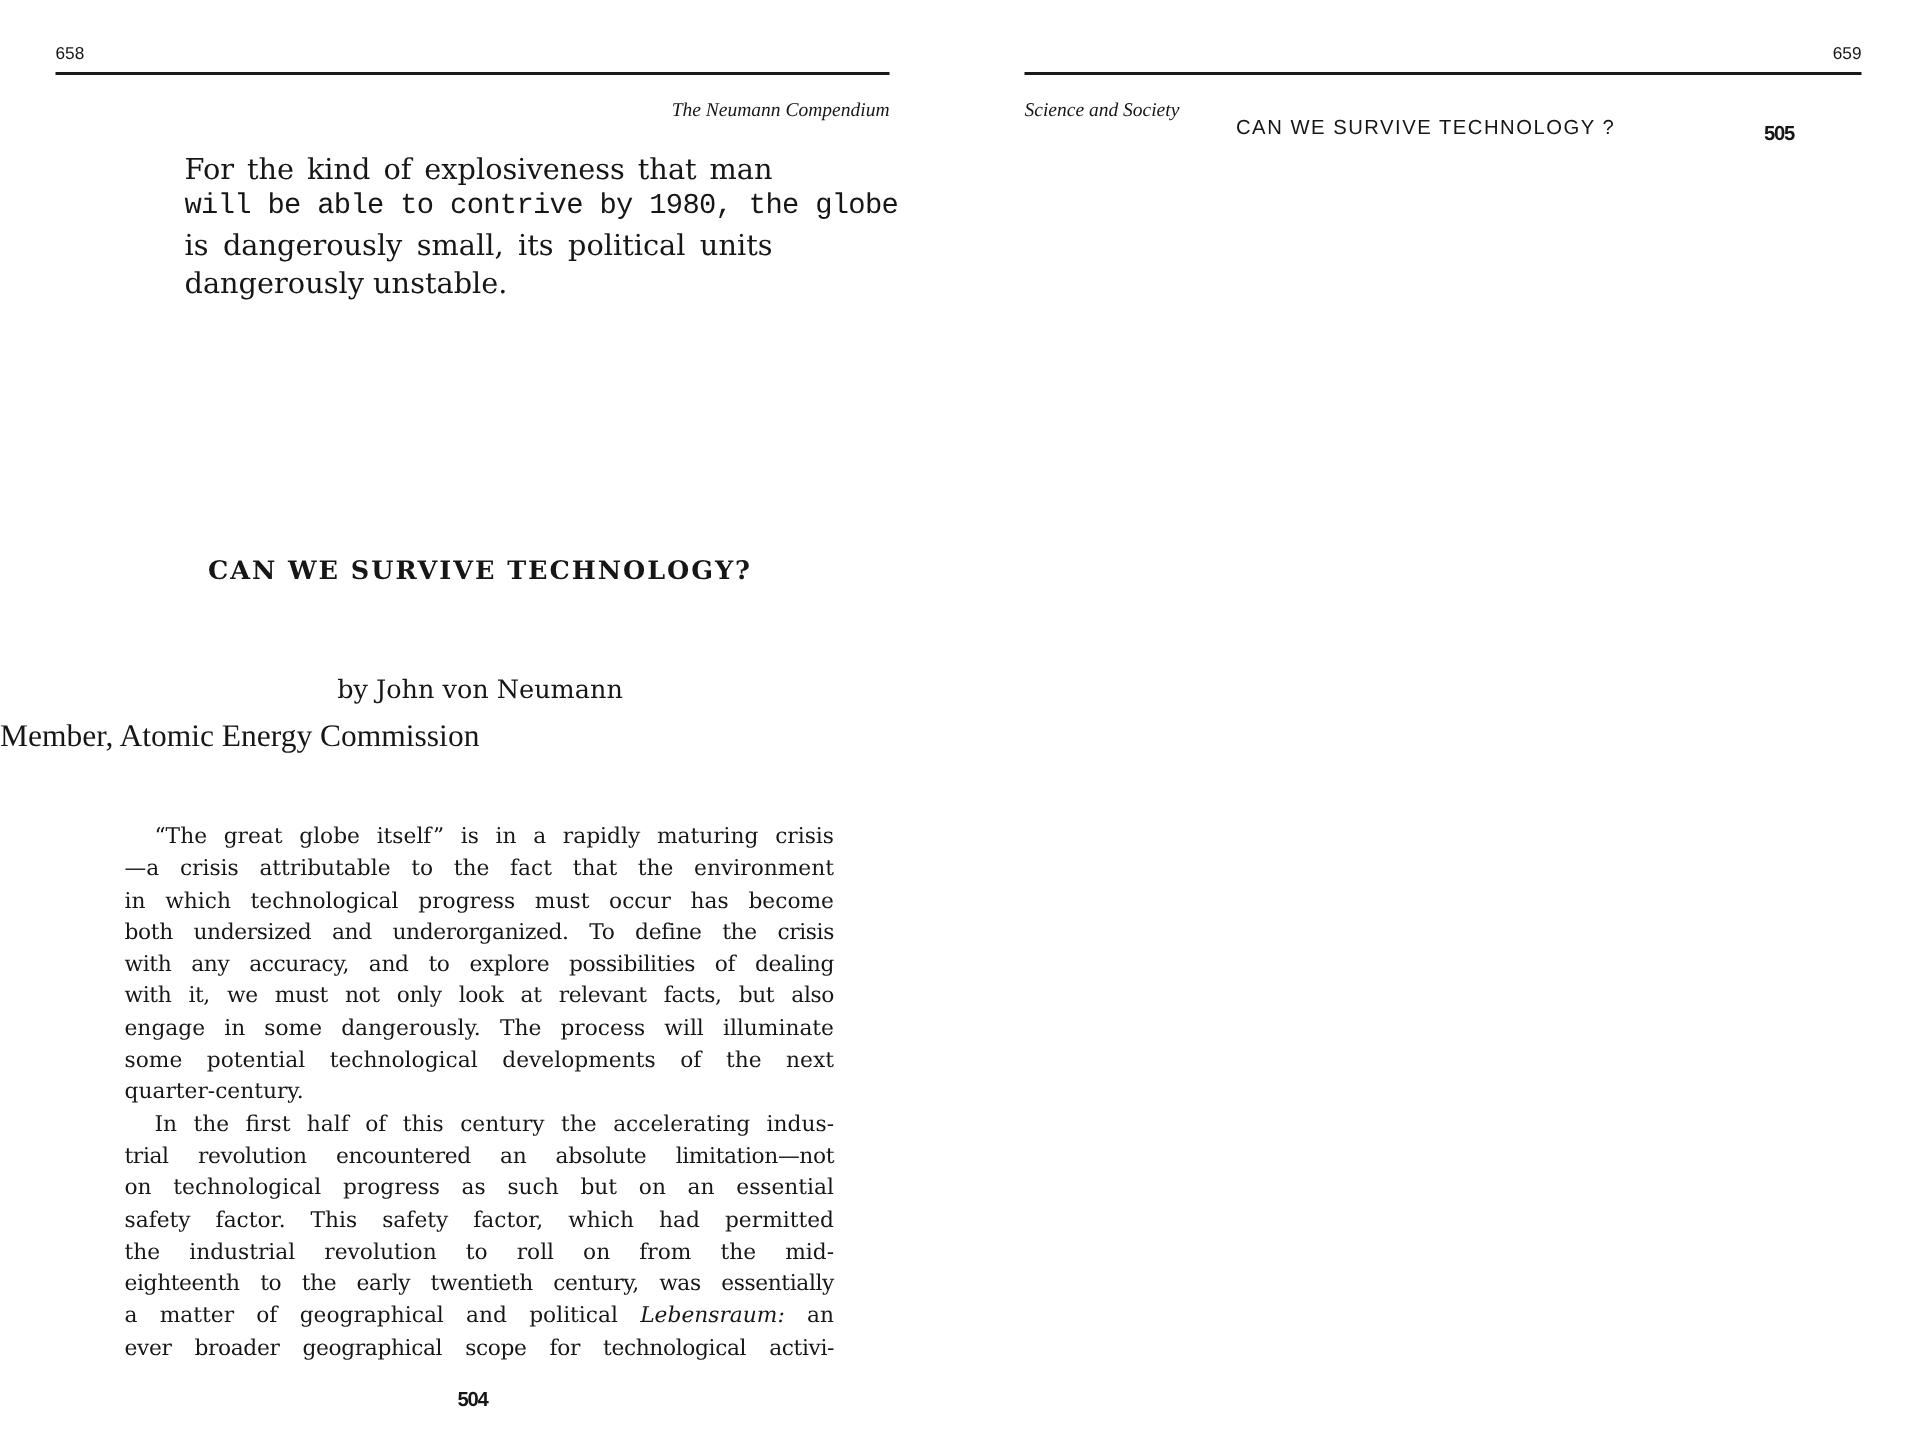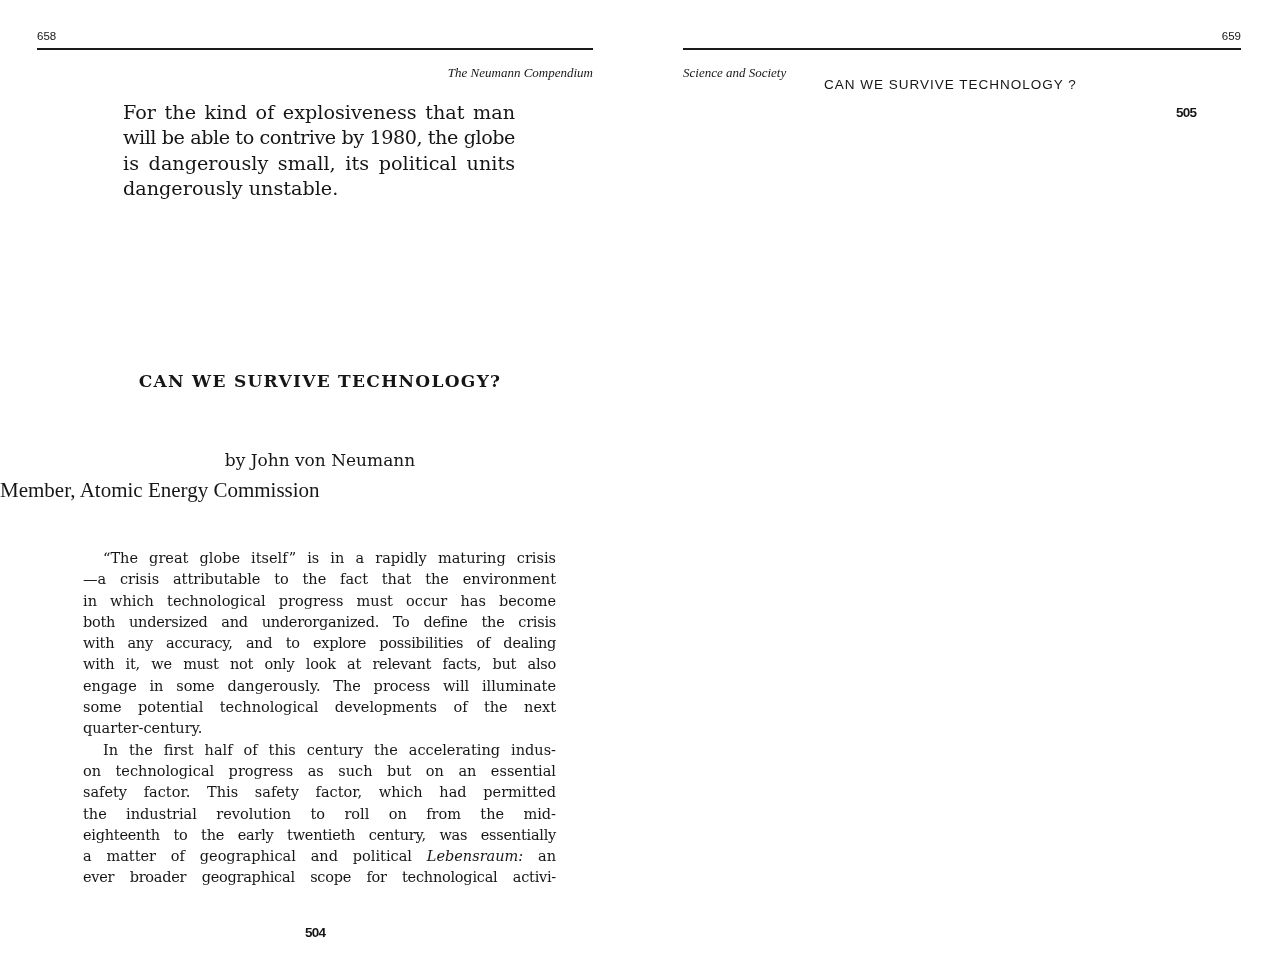--- a/index.html
+++ b/index.html
@@ -29,57 +29,58 @@
     .body-col { position: absolute; font-family: "DejaVu Serif", serif; font-size: 14.5px; line-height: 21.3px; }
     #left-body { left: 83px; top: 544px; width: 473px; }
     .para-line.indent { padding-left: 20px; }
     .para-line { display: block; white-space: nowrap; text-align: justify; text-align-last: justify; }
     .para-line.last { text-align-last: left; }
     .para-line.tight { letter-spacing: -0.25px; }
 
     .inner-head { position: absolute; top: 73px; font-family: "Liberation Sans", sans-serif; font-size: 13.5px; letter-spacing: 1px; }
     #right-page .inner-head { left: 184px; }
     .inner-num { position: absolute; top: 77px; font-family: "Liberation Sans", sans-serif; font-weight: bold; font-size: 13.5px; letter-spacing: -0.8px; }
-    #right-page .inner-num { left: 536px; margin-top: 24px; }
+    #right-page .inner-num { left: 536px; }
 
     .folio { position: absolute; top: 921px; left: 305px; font-family: "Liberation Sans", sans-serif; font-weight: bold; font-size: 13.5px; letter-spacing: -0.8px; }
 
     em { font-style: italic; }
   </style>
 </head>
 <body>
 
 <div class="page" id="left-page">
   <div class="running-head">
     <span class="rh-num">658</span>
     <span class="rh-title">The Neumann Compendium</span>
   </div>
 
   <div class="pull-quote">
     <span class="jl">For the kind of explosiveness that man</span>
-    <span class="jl" style="letter-spacing: -0.45px;">will be able to contrive by 1980, the globe</span>
+    <span class="jl" style="letter-spacing: -0.45px; font-family: Liberation Mono, monospace;">will be able to contrive by 1980, the globe</span>
     <span class="jl">is dangerously small, its political units</span>
     <span class="jl last">dangerously unstable.</span>
   </div>
 
   <div class="article-title">CAN WE SURVIVE TECHNOLOGY?</div>
   <div class="byline">by John von Neumann</div>
   <div class="affiliation">Member, Atomic Energy Commission</div>
 
   <div class="body-col" id="left-body">
     <span class="para-line indent">“The great globe itself” is in a rapidly maturing crisis</span>
     <span class="para-line">—a crisis attributable to the fact that the environment</span>
     <span class="para-line">in which technological progress must occur has become</span>
     <span class="para-line tight">both undersized and underorganized. To define the crisis</span>
     <span class="para-line tight">with any accuracy, and to explore possibilities of dealing</span>
     <span class="para-line tight">with it, we must not only look at relevant facts, but also</span>
     <span class="para-line">engage in some dangerously. The process will illuminate</span>
     <span class="para-line">some potential technological developments of the next</span>
     <span class="para-line last">quarter-century.</span>
     <span class="para-line indent">In the first half of this century the accelerating indus-</span>
+    <span class="para-line tight">trial revolution encountered an absolute limitation—not</span>
     <span class="para-line">on technological progress as such but on an essential</span>
     <span class="para-line">safety factor. This safety factor, which had permitted</span>
     <span class="para-line">the industrial revolution to roll on from the mid-</span>
     <span class="para-line tight">eighteenth to the early twentieth century, was essentially</span>
     <span class="para-line"><span>a matter of geographical and political </span><em>Lebensraum:</em><span> an</span></span>
     <span class="para-line tight">ever broader geographical scope for technological activi-</span>
   </div>
 
   <div class="folio">504</div>
 </div>

